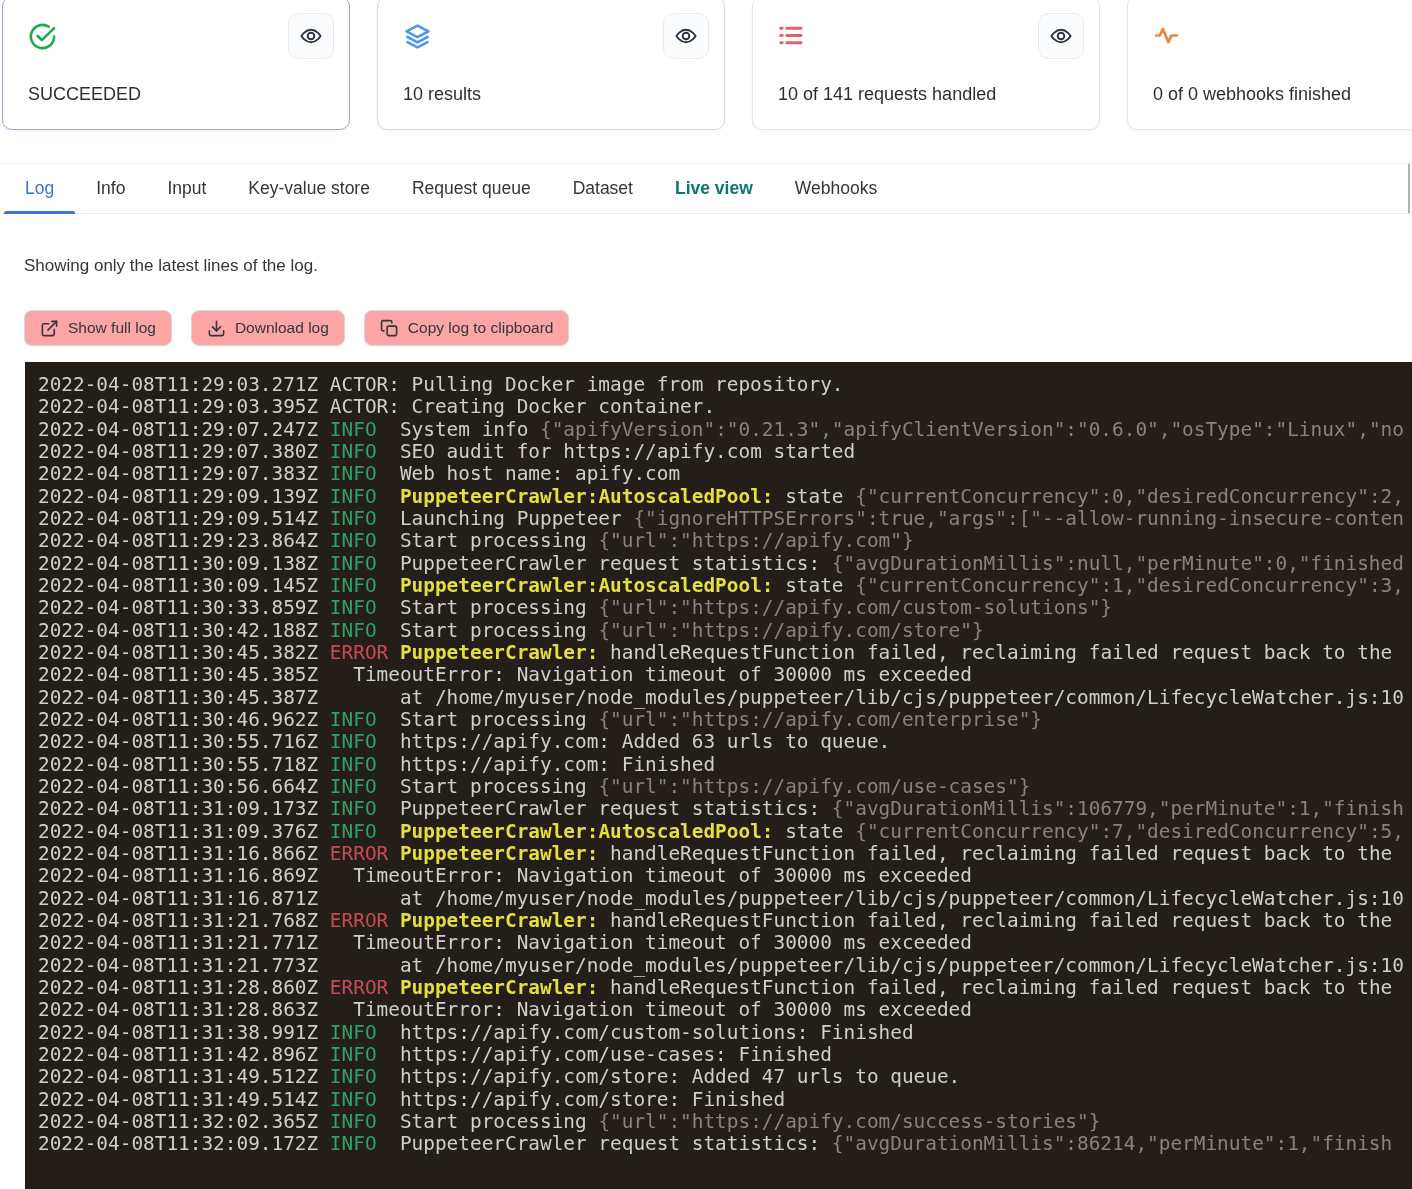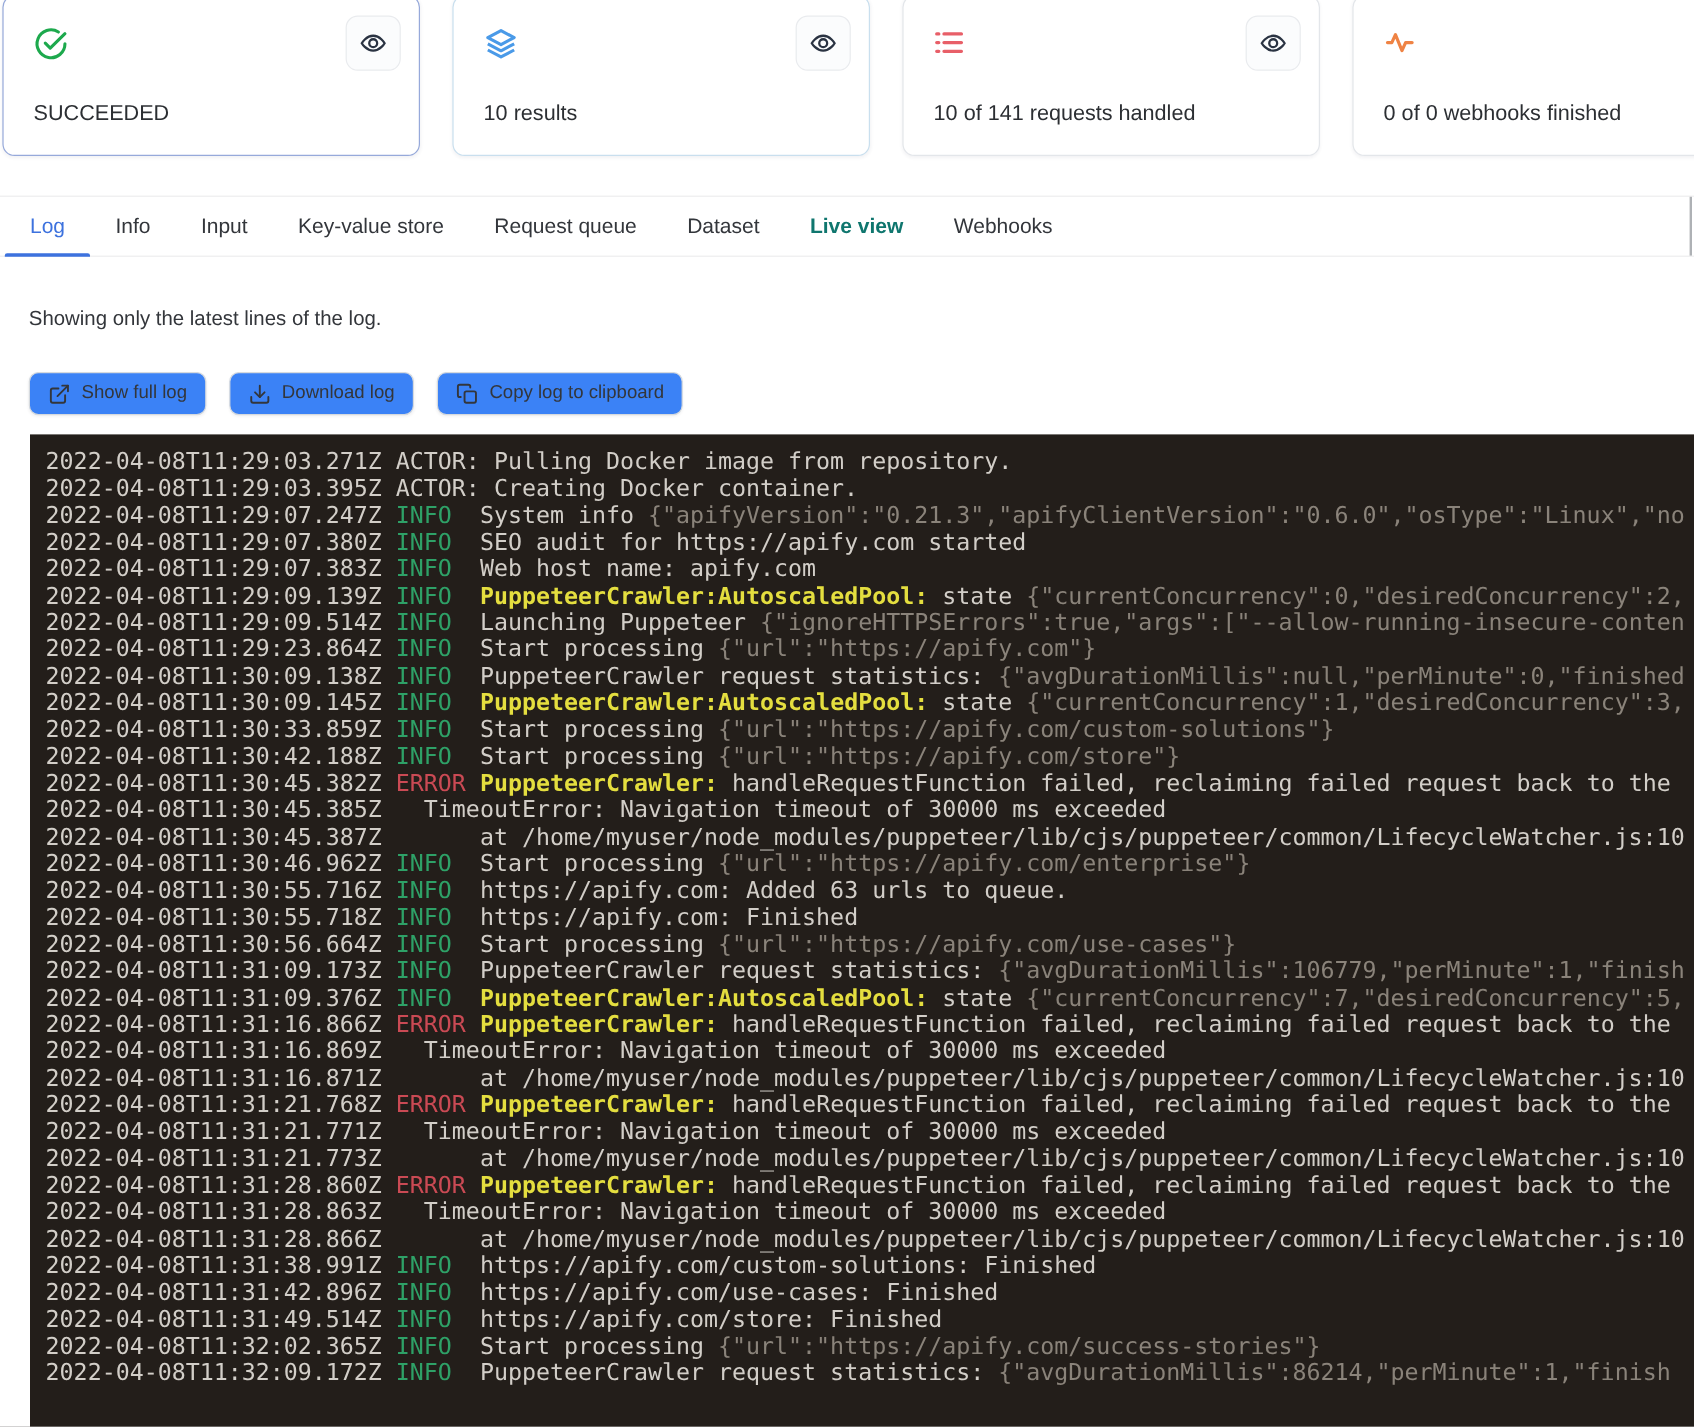--- a/index.html
+++ b/index.html
@@ -48,21 +48,21 @@
   .tab.disabled { color:#0f766e; cursor:default;font-weight:bold; }
   .tabbar-edge {
     position:absolute; right:2px; top:0; bottom:0; width:2px; background:#aeb1b5;
   }
 
   
   .notice { position:absolute; left:24px; top:256px; font-size:17px; color:#33363b; }
   .logbtns { position:absolute; left:24px; top:310px; display:flex; gap:19px; }
   .lbtn {
     display:flex; align-items:center; gap:9px; height:36px; padding:0 15px;
-    border:1px solid #d6dade; border-radius:8px; background:#3b82f6;
+    border:1px solid #d6dade; border-radius:8px; background:#fca5a5;
     font-family:inherit; font-size:15.5px; font-weight:500; color:#33363b;
     box-shadow:0 1px 2px rgba(30,40,60,.05); cursor:pointer; white-space:nowrap;
   }
   .lbtn svg { flex:none; }
 
   
   .terminal {
     position:absolute; left:25px; top:362px; width:1387px; height:827px;
     background:#231e1a; overflow:hidden; padding:12px 0 0 13px;
   }
@@ -211,20 +211,20 @@
       <div class="log-line"><span class="seg-base">2022-04-08T11:31:09.173Z </span><span class="seg-info">INFO</span><span class="seg-base">  PuppeteerCrawler request statistics: </span><span class="seg-dim">{"avgDurationMillis":106779,"perMinute":1,"finish</span></div>
       <div class="log-line"><span class="seg-base">2022-04-08T11:31:09.376Z </span><span class="seg-info">INFO</span><span class="seg-base">  </span><span class="seg-highlight">PuppeteerCrawler:AutoscaledPool:</span><span class="seg-base"> state </span><span class="seg-dim">{"currentConcurrency":7,"desiredConcurrency":5,</span></div>
       <div class="log-line"><span class="seg-base">2022-04-08T11:31:16.866Z </span><span class="seg-error">ERROR</span><span class="seg-base"> </span><span class="seg-highlight">PuppeteerCrawler:</span><span class="seg-base"> handleRequestFunction failed, reclaiming failed request back to the</span></div>
       <div class="log-line"><span class="seg-base">2022-04-08T11:31:16.869Z   TimeoutError: Navigation timeout of 30000 ms exceeded</span></div>
       <div class="log-line"><span class="seg-base">2022-04-08T11:31:16.871Z       at /home/myuser/node_modules/puppeteer/lib/cjs/puppeteer/common/LifecycleWatcher.js:10</span></div>
       <div class="log-line"><span class="seg-base">2022-04-08T11:31:21.768Z </span><span class="seg-error">ERROR</span><span class="seg-base"> </span><span class="seg-highlight">PuppeteerCrawler:</span><span class="seg-base"> handleRequestFunction failed, reclaiming failed request back to the</span></div>
       <div class="log-line"><span class="seg-base">2022-04-08T11:31:21.771Z   TimeoutError: Navigation timeout of 30000 ms exceeded</span></div>
       <div class="log-line"><span class="seg-base">2022-04-08T11:31:21.773Z       at /home/myuser/node_modules/puppeteer/lib/cjs/puppeteer/common/LifecycleWatcher.js:10</span></div>
       <div class="log-line"><span class="seg-base">2022-04-08T11:31:28.860Z </span><span class="seg-error">ERROR</span><span class="seg-base"> </span><span class="seg-highlight">PuppeteerCrawler:</span><span class="seg-base"> handleRequestFunction failed, reclaiming failed request back to the</span></div>
       <div class="log-line"><span class="seg-base">2022-04-08T11:31:28.863Z   TimeoutError: Navigation timeout of 30000 ms exceeded</span></div>
-      <div class="log-line"><span class="seg-base">2022-04-08T11:31:28.866Z       at /home/myuser/node_modules/puppeteer/lib/cjs/puppeteer/common/LifecycleWatcher.js:10</span></div>
       <div class="log-line"><span class="seg-base">2022-04-08T11:31:38.991Z </span><span class="seg-info">INFO</span><span class="seg-base">  https://apify.com/custom-solutions: Finished</span></div>
       <div class="log-line"><span class="seg-base">2022-04-08T11:31:42.896Z </span><span class="seg-info">INFO</span><span class="seg-base">  https://apify.com/use-cases: Finished</span></div>
+      <div class="log-line"><span class="seg-base">2022-04-08T11:31:49.512Z </span><span class="seg-info">INFO</span><span class="seg-base">  https://apify.com/store: Added 47 urls to queue.</span></div>
       <div class="log-line"><span class="seg-base">2022-04-08T11:31:49.514Z </span><span class="seg-info">INFO</span><span class="seg-base">  https://apify.com/store: Finished</span></div>
       <div class="log-line"><span class="seg-base">2022-04-08T11:32:02.365Z </span><span class="seg-info">INFO</span><span class="seg-base">  Start processing </span><span class="seg-dim">{"url":"https://apify.com/success-stories"}</span></div>
       <div class="log-line"><span class="seg-base">2022-04-08T11:32:09.172Z </span><span class="seg-info">INFO</span><span class="seg-base">  PuppeteerCrawler request statistics: </span><span class="seg-dim">{"avgDurationMillis":86214,"perMinute":1,"finish</span></div>
     </div>
 </div>
 
 </body></html>

